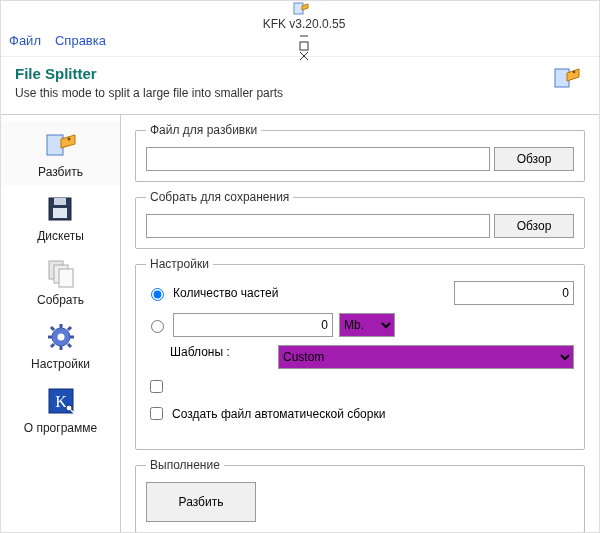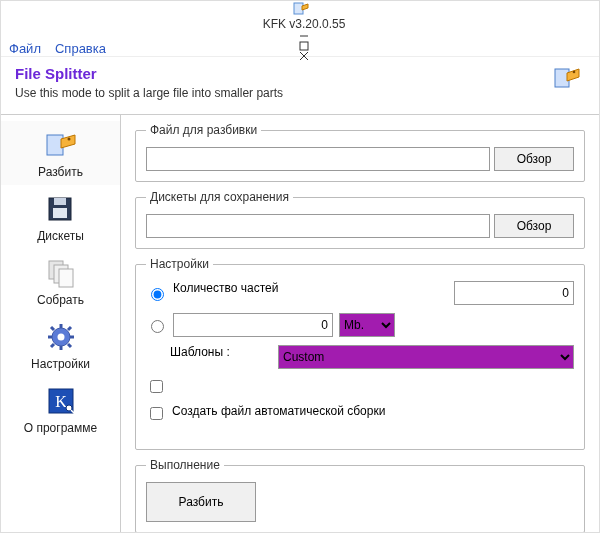--- a/index.html
+++ b/index.html
@@ -32,38 +32,38 @@
   }
   .titlebar .win-btn {
     width: 46px; height: 32px;
     display: flex; align-items: center; justify-content: center;
     color: #555;
     font-size: 14px;
   }
   .menubar {
     height: 24px;
     display: flex;
-    align-items: flex-end;
+    align-items: flex-start;
     padding: 0 8px;
     gap: 14px;
     color: #2a56c3;
     font-size: 13px;
     border-bottom: 1px solid #eee;
   }
   .menubar span { cursor: default; }
   .header {
     padding: 8px 14px 14px 14px;
     border-bottom: 1px solid #ccc;
     position: relative;
   }
   .header h1 {
     margin: 0 0 4px 0;
     font-size: 15px;
     font-weight: bold;
-    color: #6d28d9;
+    color: #0f766e;
   }
   .header .sub {
     font-size: 12px;
     color: #333;
   }
   .header .big-icon {
     position: absolute;
     right: 18px;
     top: 8px;
     width: 28px; height: 28px;
@@ -129,20 +129,21 @@
     height: 24px;
     min-width: 80px;
     border: 1px solid #999;
     background: #f0f0f0;
     font-size: 12px;
     cursor: pointer;
     padding: 0 10px;
   }
   .radio-row, .check-row {
     display: flex;
+    align-items: center;
     gap: 6px;
     margin-bottom: 8px;
   }
   .radio-row label, .check-row label { font-size: 12px; }
   .num-input {
     width: 120px;
     text-align: right;
   }
   .num-input-sm {
     width: 160px;
@@ -292,21 +293,21 @@
 
     <fieldset>
       <legend>Файл для разбивки</legend>
       <div class="row">
         <input type="text" class="text-full" value="" style="">
         <button class="btn">Обзор</button>
       </div>
     </fieldset>
 
     <fieldset>
-      <legend>Дискеты для сохранения</legend>
+      <legend>Собрать для сохранения</legend>
       <div class="row">
         <input type="text" class="text-full" value="" style="">
         <button class="btn">Обзор</button>
       </div>
     </fieldset>
 
     <fieldset>
       <legend>Настройки</legend>
 
       <div class="radio-row">

